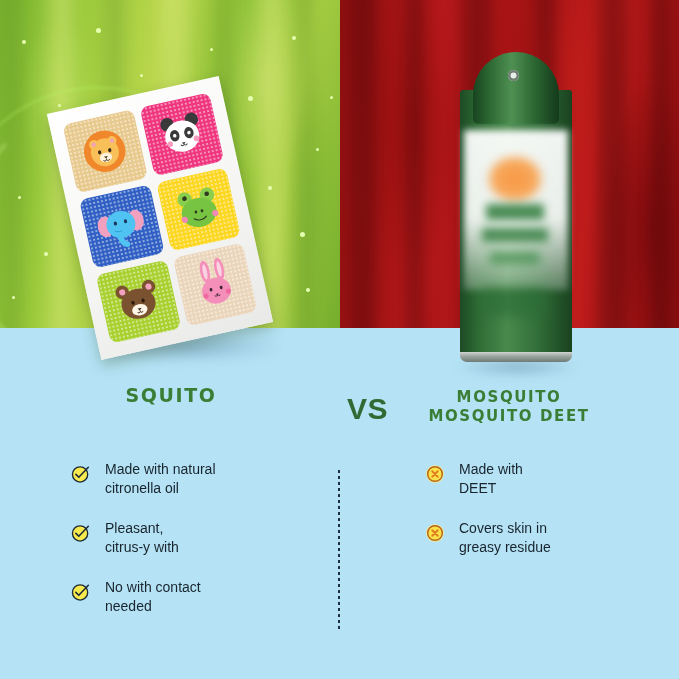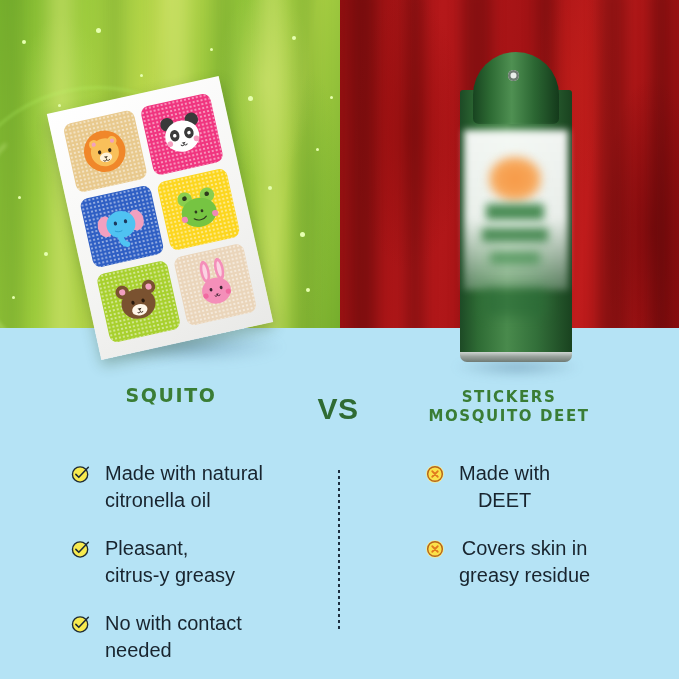--- a/index.html
+++ b/index.html
@@ -89,39 +89,39 @@
   .head {
     position:absolute; text-align:center;
     font-family:"DejaVu Sans", sans-serif;
     font-weight:bold; color:#3a7d35;
     letter-spacing:1.6px; line-height:1.26;
   }
   .head-left  { left:36px;  width:270px; font-size:19px; }
   .head-right { left:374px; width:270px; font-size:15px; top:4px; }
   .vs {
     position:absolute; left:288px; width:100px; top:8px;
-    text-align:center; font-family:"Liberation Sans", sans-serif;
+    text-align:right; font-family:"Liberation Sans", sans-serif;
     font-size:30px; font-weight:600; color:#2f6b33; letter-spacing:.5px;
   }
 
   .divider {
     position:absolute; left:338px; top:142px; width:2px; height:162px;
     background-image:linear-gradient(to bottom,#1d3040 48%, rgba(0,0,0,0) 0);
     background-size:2px 6px; background-repeat:repeat-y;
   }
 
   .col { position:absolute; top:132px; }
   .col-left  { left:70px;  width:250px; }
-  .col-right { left:424px; width:240px;text-align:center; }
+  .col-right { left:424px; width:240px; }
 
   .feature { display:flex; align-items:flex-start; margin-bottom:22px; }
   .ic { flex:0 0 auto; width:22px; height:22px; margin-right:13px; margin-top:3px; }
   .ftext {
     font-family:"Liberation Sans", sans-serif;
-    font-size:20px; line-height:1.33; color:#18242e; white-space:pre-line;
+    font-size:14px; line-height:1.33; color:#18242e; white-space:pre-line;
   }
 
   
   .can-shadow {
     position:absolute; left:452px; top:356px; width:130px; height:22px;
     background:radial-gradient(ellipse at center, rgba(60,100,130,.35), rgba(60,100,130,0) 70%);
     filter:blur(4px);
   }
   .can { position:absolute; left:460px; top:52px; width:112px; height:312px; }
   .can-body {
@@ -319,21 +319,21 @@
     <div class="lbl-g4"></div>
     <div class="can-rim"></div>
   </div>
 
   <div class="headings" style="top:384px;">
     <div class="head head-left">
       <div>SQUITO</div>
     </div>
     <div class="vs">VS</div>
     <div class="head head-right">
-      <div>STICKERS</div>
+      <div>MOSQUITO</div>
       <div>MOSQUITO DEET</div>
     </div>
   </div>
 
   <div class="divider" style="top:470px;"></div>
 
   <div class="col col-left" style="top:460px;">
     <div class="feature">
       <span class="ic">
         <svg viewBox="0 0 24 24" width="22" height="22">
@@ -345,21 +345,21 @@
 citronella oil</span>
     </div>
     <div class="feature">
       <span class="ic">
         <svg viewBox="0 0 24 24" width="22" height="22">
           <circle cx="11" cy="12.5" r="8.3" fill="#f7ea4f" stroke="#1d2b36" stroke-width="1.5"></circle>
           <path d="M6.4 12.4l3.2 3.2L20 4.6" stroke="#1d2b36" stroke-width="1.7" fill="none" stroke-linecap="round" stroke-linejoin="round"></path>
         </svg>
       </span>
       <span class="ftext">Pleasant,
-citrus-y greasy</span>
+citrus-y with</span>
     </div>
     <div class="feature">
       <span class="ic">
         <svg viewBox="0 0 24 24" width="22" height="22">
           <circle cx="11" cy="12.5" r="8.3" fill="#f7ea4f" stroke="#1d2b36" stroke-width="1.5"></circle>
           <path d="M6.4 12.4l3.2 3.2L20 4.6" stroke="#1d2b36" stroke-width="1.7" fill="none" stroke-linecap="round" stroke-linejoin="round"></path>
         </svg>
       </span>
       <span class="ftext">No with contact
 needed</span>

